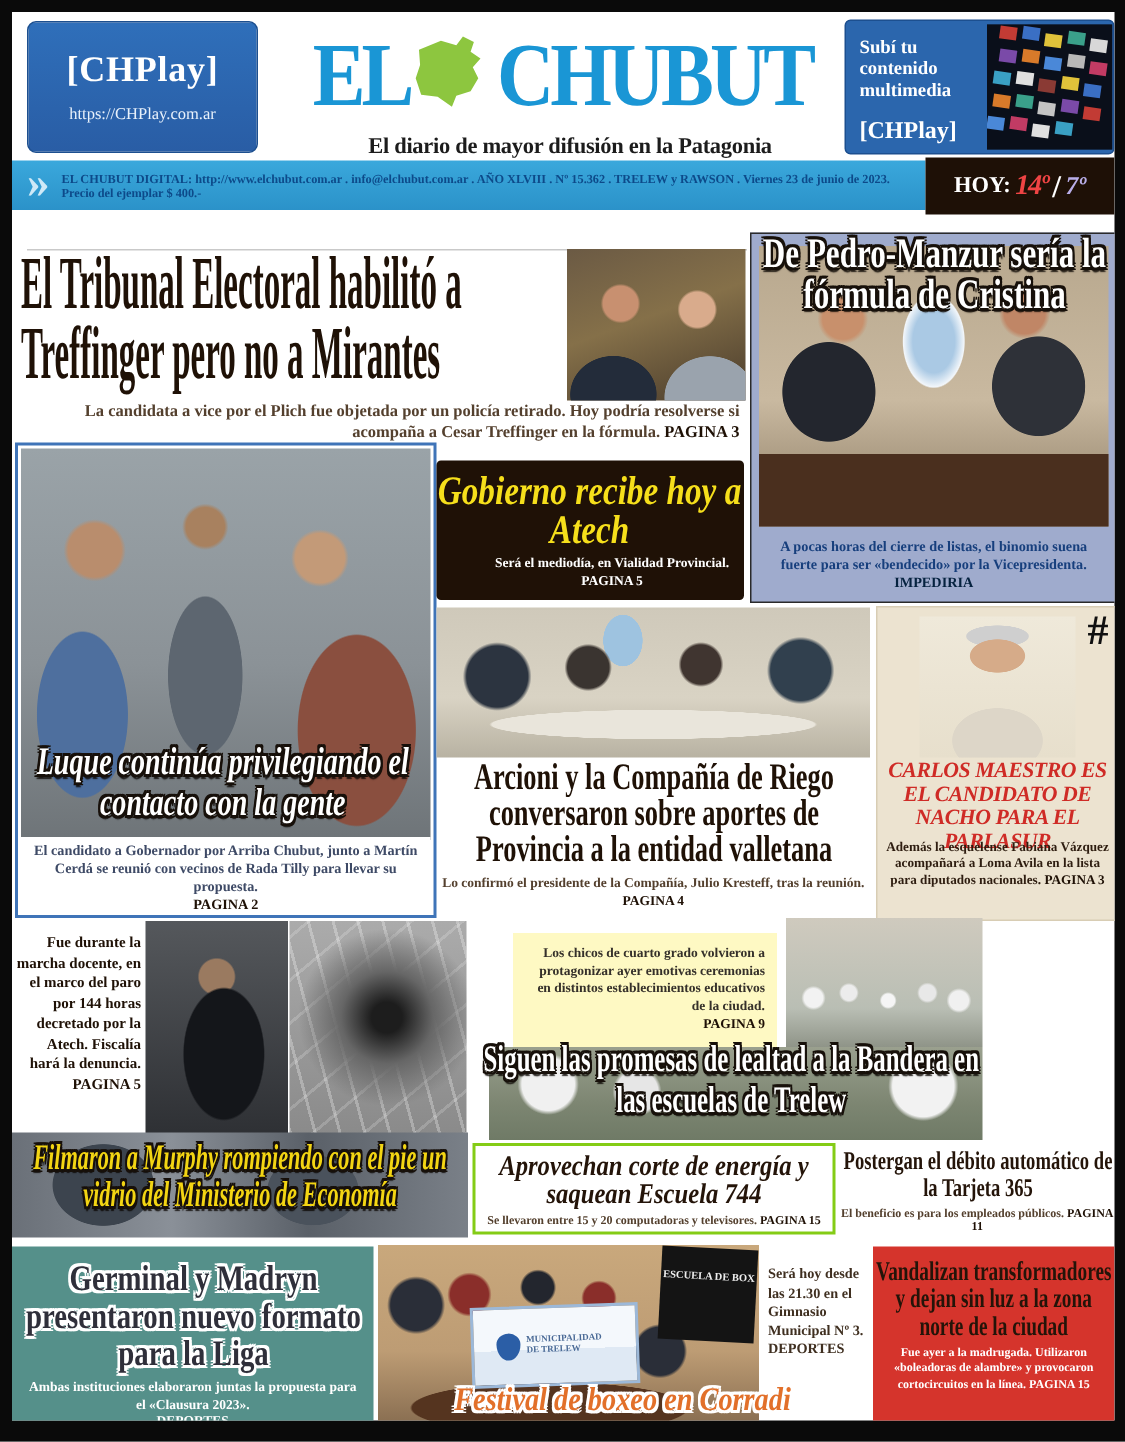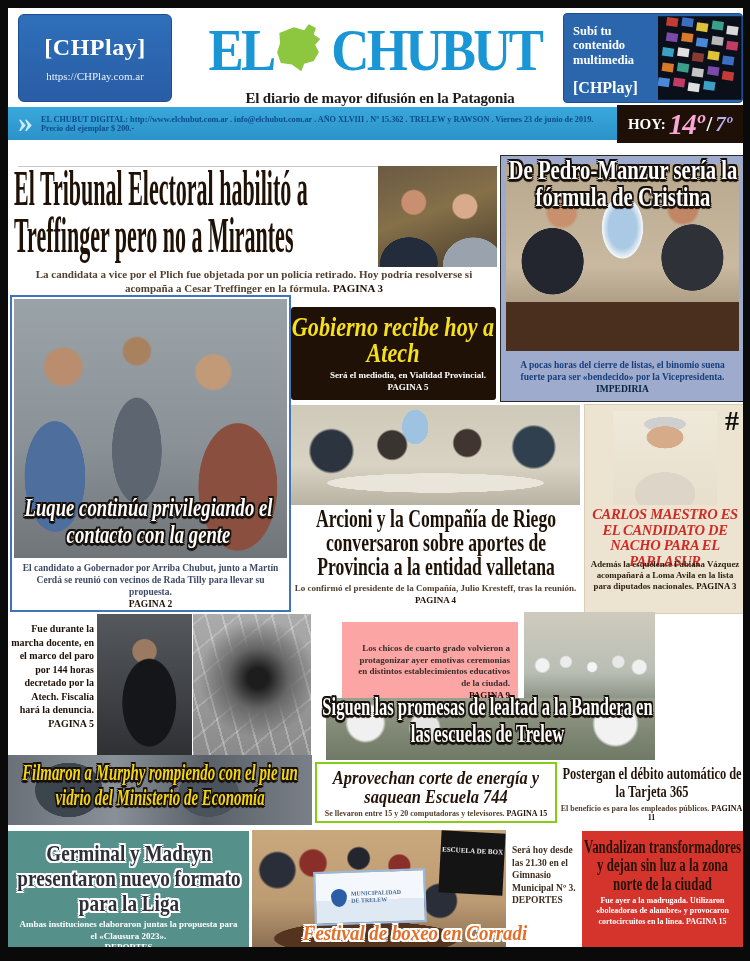--- a/index.html
+++ b/index.html
@@ -32,30 +32,30 @@
   #mh-right .promo-text{font-size:12.5px;font-weight:bold;line-height:1.15;}
   #mh-right .promo-badge{font-size:16px;font-weight:bold;margin-top:12px;}
   
   #infobar{left:0;top:99px;width:609px;height:33px;background:linear-gradient(180deg,#3aa8dc,#2b92c9);
            display:flex;align-items:center;padding:0 10px;box-sizing:border-box;}
   #infobar .chev{color:#cfe9f7;font-size:30px;font-weight:bold;line-height:0;margin:-4px 8px 0 0;}
   #infobar .txt{font-size:8.2px;font-weight:bold;color:#0d4a8a;}
   #hoybox{left:609px;top:97px;width:126px;height:38px;background:#1e1006;display:flex;align-items:center;
           justify-content:center;gap:3px;}
   #hoybox .w-label{color:#fff;font-size:15px;font-weight:bold;}
-  #hoybox .w-high{color:#f9a8d4;font-size:29px;font-weight:bold;font-style:italic;letter-spacing:-1px;}
+  #hoybox .w-high{color:#ef4444;font-size:19px;font-weight:bold;font-style:italic;letter-spacing:-1px;}
   #hoybox .w-sep{color:#fff;font-size:21px;font-weight:bold;}
-  #hoybox .w-low{color:#b9aee8;font-size:21px;font-weight:bold;font-style:italic;}
+  #hoybox .w-low{color:#b9aee8;font-size:17px;font-weight:bold;font-style:italic;}
   
   #kicker{left:12px;top:139px;width:475px;font-size:15.5px;font-weight:bold;font-style:italic;color:#e01f1f;}
   #kicker-rule{left:10px;top:158px;width:480px;height:1px;background:#c9c9c9;}
   #lead-hl{left:6px;top:157px;width:860px;transform:scaleX(0.44);transform-origin:left top;
            font-size:50px;line-height:0.93;font-weight:bold;color:#1f1106;}
   #ph-treffinger{left:370px;top:158px;width:119px;height:101px;}
-  #lead-deck{left:7px;top:260px;width:478px;text-align:center;font-size:11px;font-weight:bold;
+  #lead-deck{left:7px;top:260px;width:478px;text-align:right;font-size:11px;font-weight:bold;
              color:#54402e;line-height:1.25;}
   
   #depedro{left:492px;top:147px;width:243px;height:245px;border:1px solid #2a2a2a;background:#9fabcd;}
   #depedro .photo{position:absolute;left:5px;top:8px;right:5px;bottom:50px;}
   #depedro .hl{position:absolute;left:-43px;top:0;width:330px;transform:scaleX(0.74);transform-origin:center top;
                text-align:center;font-size:28px;line-height:0.97;font-weight:bold;color:#fff;}
   #depedro .cap{position:absolute;left:6px;right:6px;bottom:5px;text-align:center;font-size:9.5px;
                 font-weight:bold;color:#173f7d;line-height:1.25;}
   #depedro .cap .sref{color:#05223f;}
   
@@ -91,22 +91,22 @@
   
   #murphy-note{left:2px;top:614px;width:84px;text-align:right;font-size:10px;font-weight:bold;
                color:#1f1106;line-height:1.35;}
   #ph-murphy1{left:89px;top:606px;width:95px;height:143px;}
   #ph-glass{left:185px;top:606px;width:118px;height:143px;}
   #murphy-strip{left:0;top:747px;width:304px;height:70px;}
   #murphy-hl{left:-93px;top:752px;width:490px;transform:scaleX(0.62);transform-origin:center top;
              text-align:center;font-size:24px;line-height:1.06;font-weight:bold;font-style:italic;color:#f3d513;}
   
   #bandera{left:312px;top:604px;width:335px;height:148px;}
-  #bandera .note{position:absolute;left:22px;top:10px;width:176px;height:76px;background:#fca5a5;
-                 box-sizing:border-box;padding:21px 8px;text-align:right;font-size:9px;font-weight:bold;
+  #bandera .note{position:absolute;left:22px;top:10px;width:176px;height:76px;background:#fef9c3;
+                 box-sizing:border-box;padding:8px 8px;text-align:right;font-size:9px;font-weight:bold;
                  color:#35302a;line-height:1.3;}
   #bandera .photo{position:absolute;left:204px;top:0;width:131px;height:86px;}
   #bandera .strip{position:absolute;left:6px;top:86px;right:0;height:62px;}
   #bandera .hl{position:absolute;left:-85px;top:82px;width:505px;transform:scaleX(0.663);
                transform-origin:center top;text-align:center;font-size:25px;line-height:1.07;
                font-weight:bold;color:#fff;}
   
   #esc744{left:307px;top:754px;width:242px;height:61px;border:2px solid #84cc16;background:#fff;
           text-align:center;box-sizing:border-box;overflow:hidden;}
   #esc744 .hl{display:inline-block;width:280px;margin:4px 0 0 -21px;transform:scaleX(0.865);
@@ -267,21 +267,21 @@
         <rect x="4" y="70" width="12" height="9" fill="#4a88d8"></rect>
             <rect x="20" y="68" width="12" height="9" fill="#c23b64"></rect>
         <rect x="36" y="71" width="12" height="9" fill="#e0e0e0"></rect>
             <rect x="52" y="67" width="12" height="9" fill="#3aa0c4"></rect>
       </g>
     </svg>
   </div>
 
   <div class="abs" id="infobar">
     <span class="chev">»</span>
-    <span class="txt">EL CHUBUT DIGITAL: http://www.elchubut.com.ar . info@elchubut.com.ar . AÑO XLVIII . Nº 15.362 . TRELEW y RAWSON . Viernes 23 de junio de 2019. Precio del ejemplar $ 200.-</span>
+    <span class="txt">EL CHUBUT DIGITAL: http://www.elchubut.com.ar . info@elchubut.com.ar . AÑO XLVIII . Nº 15.362 . TRELEW y RAWSON . Viernes 23 de junio de 2023. Precio del ejemplar $ 400.-</span>
   </div>
   <div class="abs" id="hoybox">
     <span class="w-label">HOY:</span>
     <span class="w-high">14º</span>
     <span class="w-sep">/</span>
     <span class="w-low">7º</span>
   </div>
 
   <div class="abs" id="kicker-rule"></div>
   <div class="abs" id="lead-hl">El Tribunal Electoral habilitó a Treffinger pero no a Mirantes</div>

